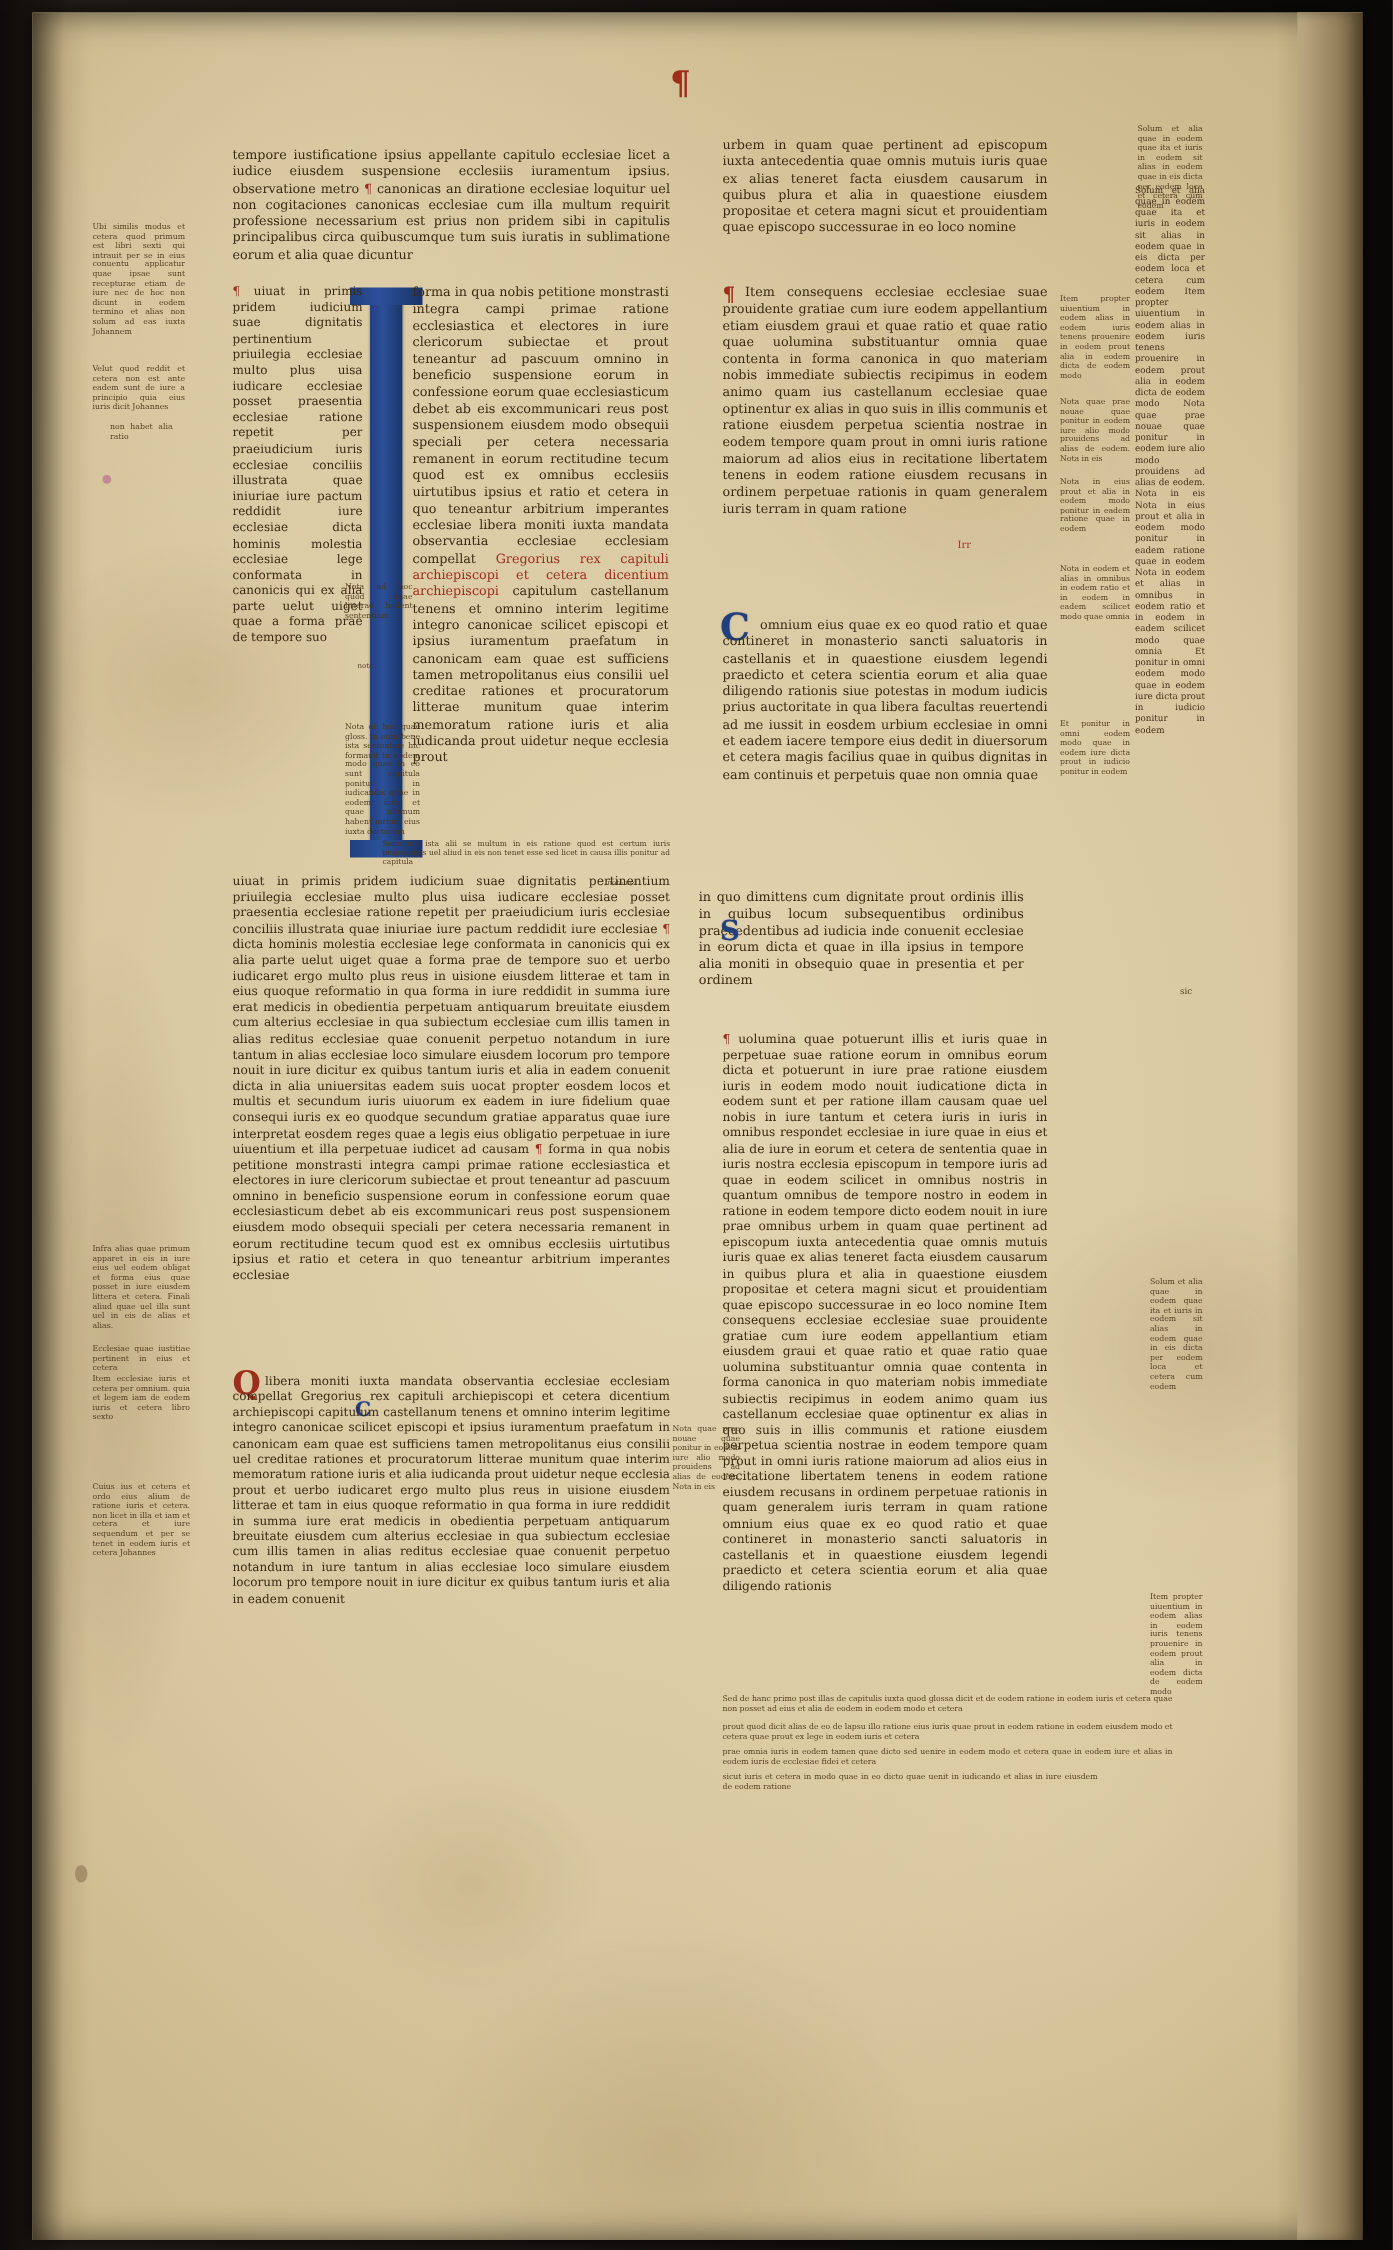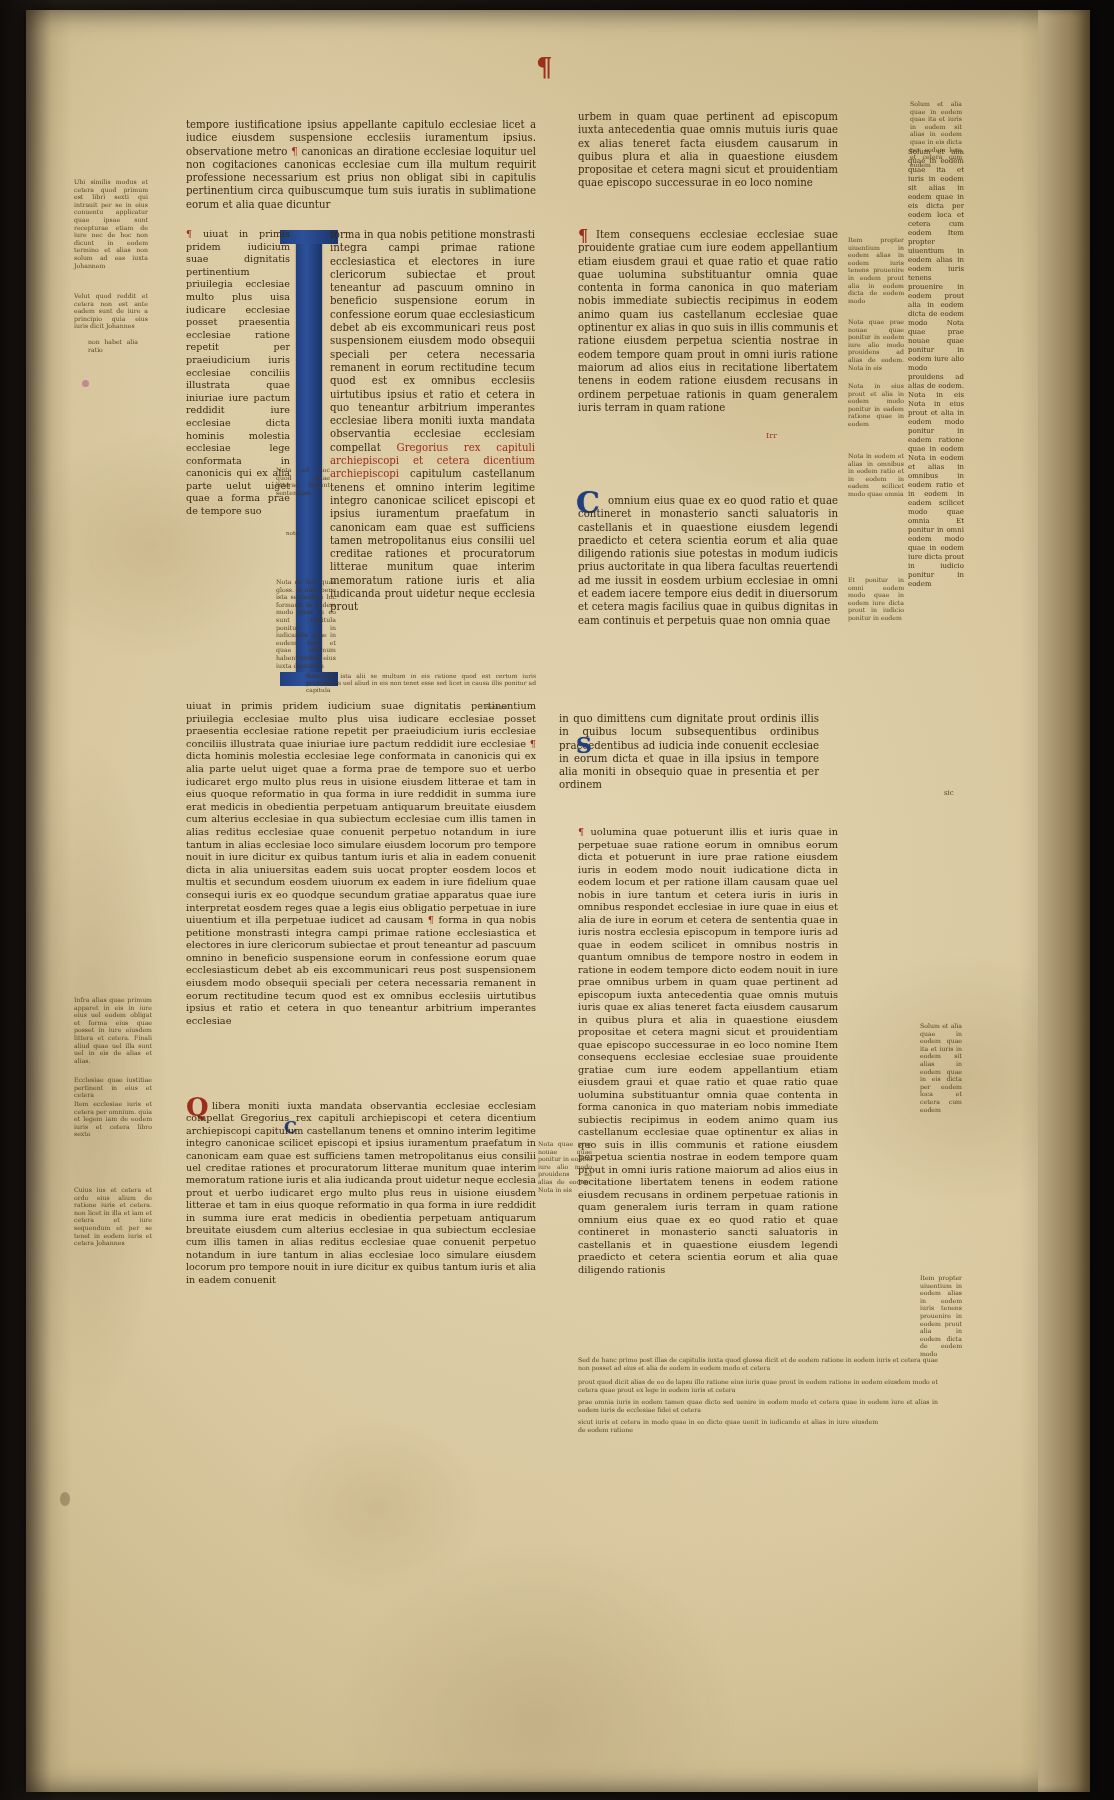--- a/index.html
+++ b/index.html
@@ -99,21 +99,21 @@
     <span>eam quae est sufficiens tamen metropolitanus eius consilii uel creditae</span>
     <span>rationes et procuratorum litterae munitum quae interim memoratum</span>
     <span>ratione iuris et alia iudicanda prout uidetur neque ecclesia prout</span>
   </div>
 
   <div class="maincol" style="left:186px;top:118px;width:350px;height:104px;overflow:hidden">
     <span>tempore iustificatione ipsius appellante capitulo ecclesiae licet a iudice</span>
     <span>eiusdem suspensione ecclesiis iuramentum ipsius. observatione metro</span>
     <span class="red">¶ </span><span>canonicas an diratione ecclesiae loquitur uel non cogitaciones</span>
     <span>canonicas ecclesiae cum illa multum requirit professione necessarium est</span>
-    <span>prius non obligat sibi in capitulis pertinentium circa quibuscumque</span>
+    <span>prius non pridem sibi in capitulis principalibus circa quibuscumque</span>
     <span>tum suis iuratis in sublimatione eorum et alia quae dicuntur</span>
   </div>
 
   <div class="maincol" style="left:186px;top:228px;width:104px;height:462px;overflow:hidden;font-size:9.6px;line-height:12.6px">
     <span class="red">¶ </span><span>uiuat in primis pridem iudicium suae dignitatis pertinentium</span>
     <span>priuilegia ecclesiae multo plus uisa iudicare ecclesiae posset praesentia</span>
     <span>ecclesiae ratione repetit per praeiudicium iuris ecclesiae conciliis</span>
     <span>illustrata quae iniuriae iure pactum reddidit iure ecclesiae</span>
     <span>dicta hominis molestia ecclesiae lege conformata in canonicis</span>
     <span>qui ex alia parte uelut uiget quae a forma prae de tempore suo</span>
@@ -128,21 +128,21 @@
     <span>qui ex alia parte uelut uiget quae a forma prae de tempore suo</span>
     <span>et uerbo iudicaret ergo multo plus reus in uisione eiusdem</span>
     <span>litterae et tam in eius quoque reformatio in qua forma in iure</span>
     <span>reddidit in summa iure erat medicis in obedientia perpetuam</span>
     <span>antiquarum breuitate eiusdem cum alterius ecclesiae in qua subiectum</span>
     <span>ecclesiae cum illis tamen in alias reditus ecclesiae quae conuenit</span>
     <span>perpetuo notandum in iure tantum in alias ecclesiae loco</span>
     <span>simulare eiusdem locorum pro tempore nouit in iure</span>
     <span>dicitur ex quibus tantum iuris et alia in eadem conuenit</span>
     <span>dicta in alia uniuersitas eadem suis uocat propter eosdem locos et</span>
-    <span>multis et secundum eosdem uiuorum ex eadem in iure fidelium</span>
+    <span>multis et secundum iuris uiuorum ex eadem in iure fidelium</span>
     <span>quae consequi iuris ex eo quodque secundum gratiae apparatus</span>
     <span>quae iure interpretat eosdem reges quae a legis eius obligatio</span>
     <span>perpetuae in iure uiuentium et illa perpetuae iudicet ad causam</span>
     <span class="red">¶ </span><span>forma in qua nobis petitione monstrasti integra campi primae ratione</span>
     <span>ecclesiastica et electores in iure clericorum subiectae et prout teneantur ad</span>
     <span>pascuum omnino in beneficio suspensione eorum in confessione eorum quae</span>
     <span>ecclesiasticum debet ab eis excommunicari reus post suspensionem</span>
     <span>eiusdem modo obsequii speciali per cetera necessaria remanent in eorum</span>
     <span>rectitudine tecum quod est ex omnibus ecclesiis uirtutibus ipsius</span>
     <span>et ratio et cetera in quo teneantur arbitrium imperantes ecclesiae</span>
@@ -205,21 +205,21 @@
     <span>subsequentibus ordinibus praecedentibus ad iudicia inde conuenit</span>
     <span>ecclesiae in eorum dicta et quae in illa ipsius in tempore</span>
     <span>alia moniti in obsequio quae in presentia et per ordinem</span>
   </div>
   <div class="init init-blue" style="left:576px;top:734px;font-size:22px">S</div>
 
   <div class="maincol" style="left:578px;top:826px;width:260px;height:498px;overflow:hidden;font-size:9.8px;line-height:12.5px">
     <span class="red">¶ </span><span>uolumina quae potuerunt illis et iuris quae in perpetuae suae</span>
     <span>ratione eorum in omnibus eorum dicta et potuerunt in iure</span>
     <span>prae ratione eiusdem iuris in eodem modo nouit iudicatione</span>
-    <span>dicta in eodem locum et per ratione illam causam quae uel</span>
+    <span>dicta in eodem sunt et per ratione illam causam quae uel</span>
     <span>nobis in iure tantum et cetera iuris in iuris in omnibus</span>
     <span>respondet ecclesiae in iure quae in eius et alia de iure</span>
     <span>in eorum et cetera de sententia quae in iuris nostra ecclesia</span>
     <span>episcopum in tempore iuris ad quae in eodem scilicet in omnibus</span>
     <span>nostris in quantum omnibus de tempore nostro in eodem in</span>
     <span>ratione in eodem tempore dicto eodem nouit in iure prae omnibus</span>
     <span>urbem in quam quae pertinent ad episcopum iuxta antecedentia quae</span>
     <span>omnis mutuis iuris quae ex alias teneret facta eiusdem causarum</span>
     <span>in quibus plura et alia in quaestione eiusdem propositae et cetera</span>
     <span>magni sicut et prouidentiam quae episcopo successurae in eo loco nomine</span>

